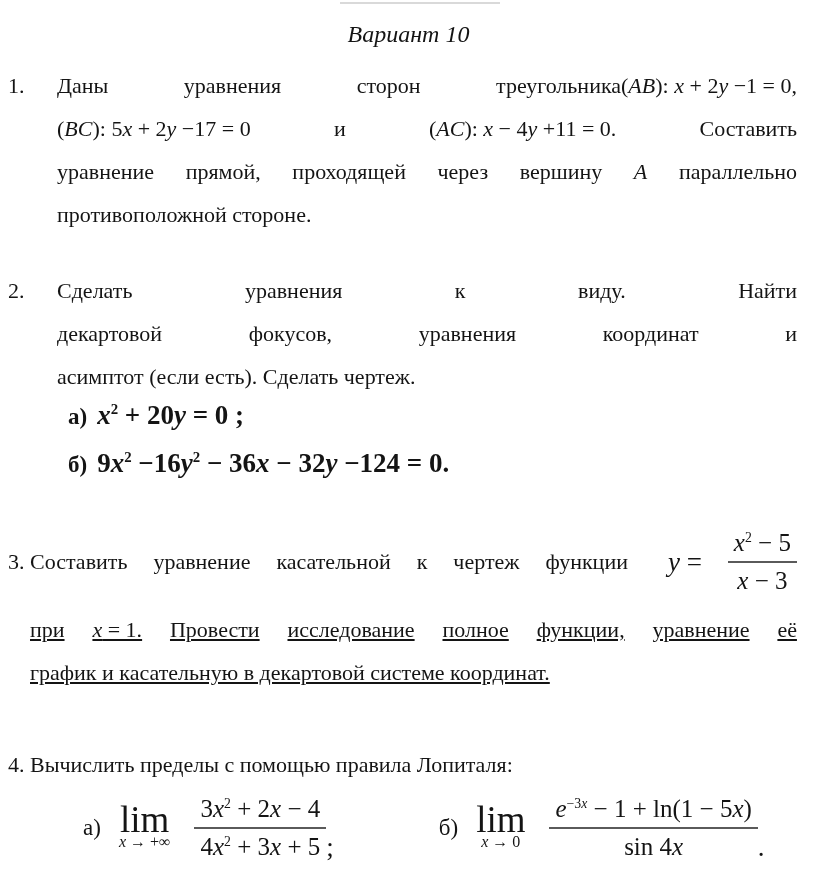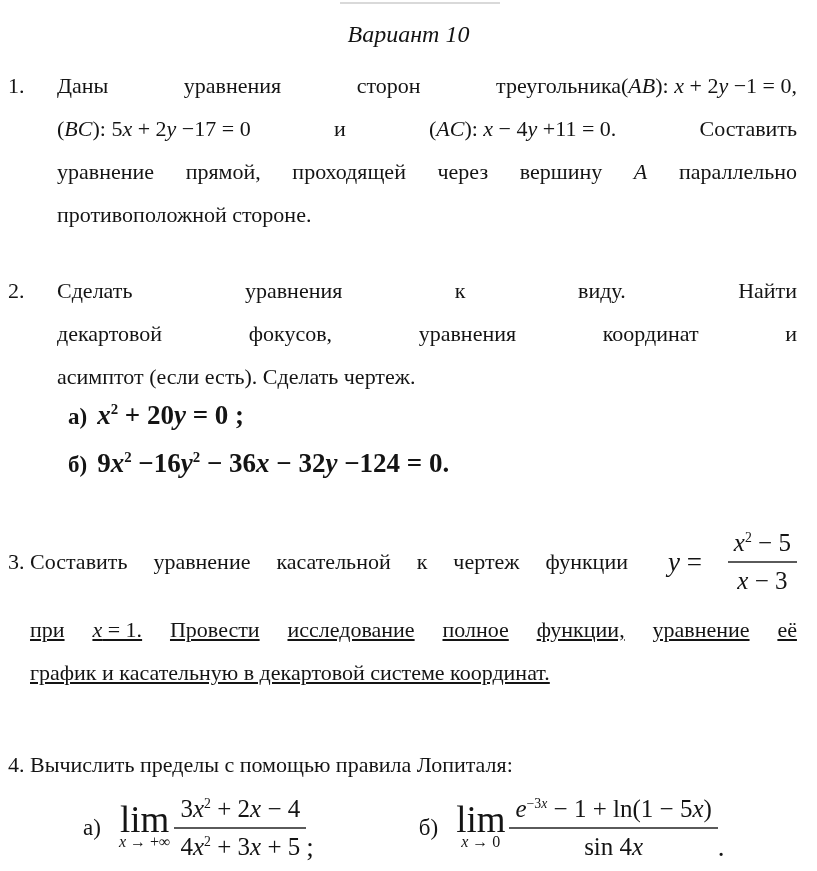--- a/index.html
+++ b/index.html
@@ -56,21 +56,21 @@
   .p3-row1{display:flex;align-items:center;height:84px;}
   .p3-row1 .pnum3{flex:0 0 22px;}
   .p3-row1 .row1-body{flex:1 1 auto;display:flex;align-items:center;justify-content:space-between;}
   .p3-row1 .lead{font-size:27px;margin-left:14px;}
   .p3 .line2{margin-top:4px;}
   
   .p4-items{display:flex;align-items:center;height:84px;margin-left:53px;font-size:27px;}
   .p4-item{display:flex;align-items:center;}
   .p4-item .eq-label{font-size:23px;}
   .p4-item .lim{margin-left:18px;}
-  .p4-item .frac{margin-left:4px;}
+  .p4-item .frac{margin-left:24px;}
   .p4-item .tail{align-self:flex-end;line-height:30px;}
   .p4-item + .p4-item{margin-left:105px;}
   sup{font-size:0.55em;line-height:0;vertical-align:super;}
   i{font-style:italic;}
 </style>
 </head>
 <body>
 
 <div class="rule-top"></div>
 

